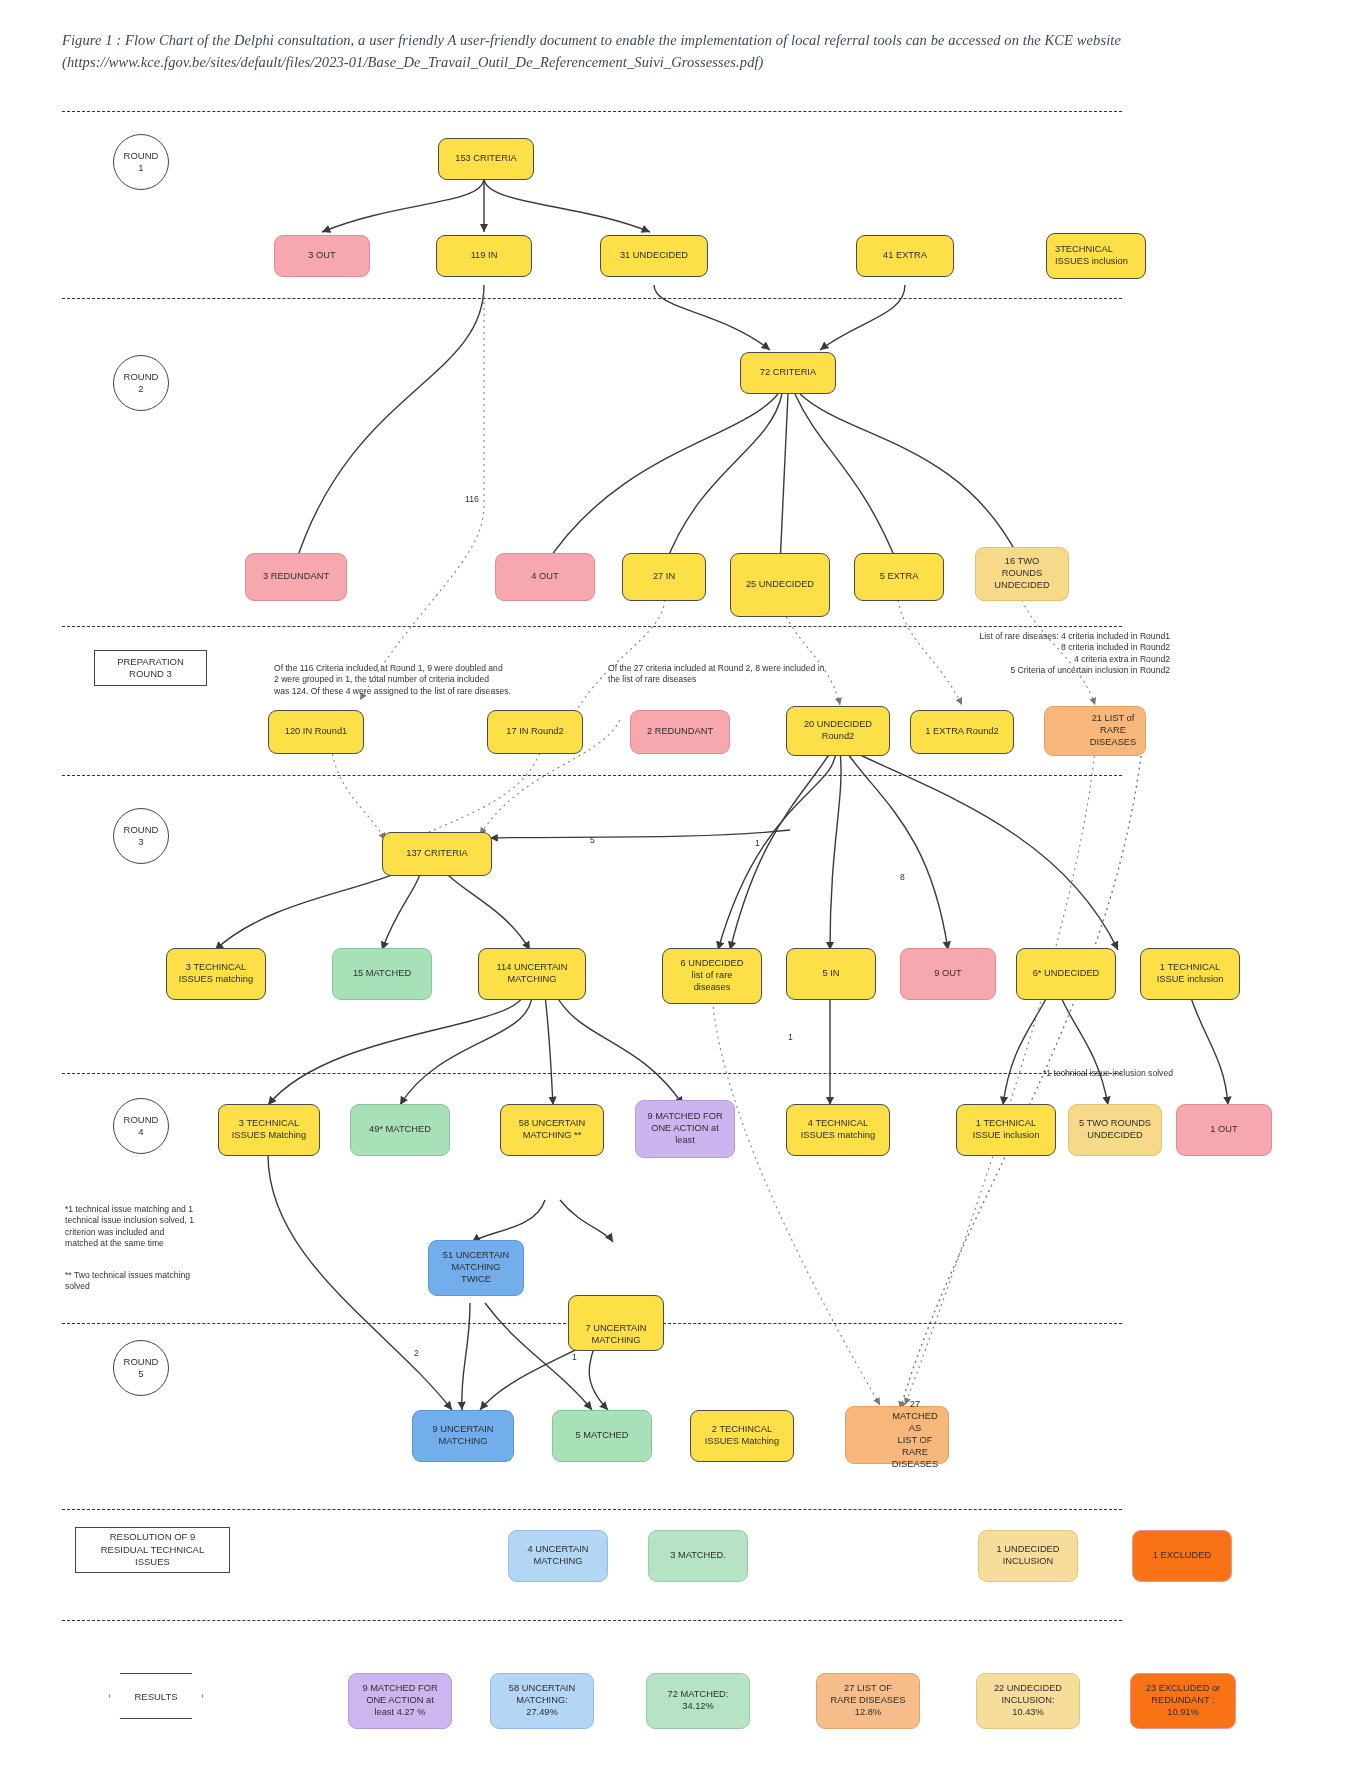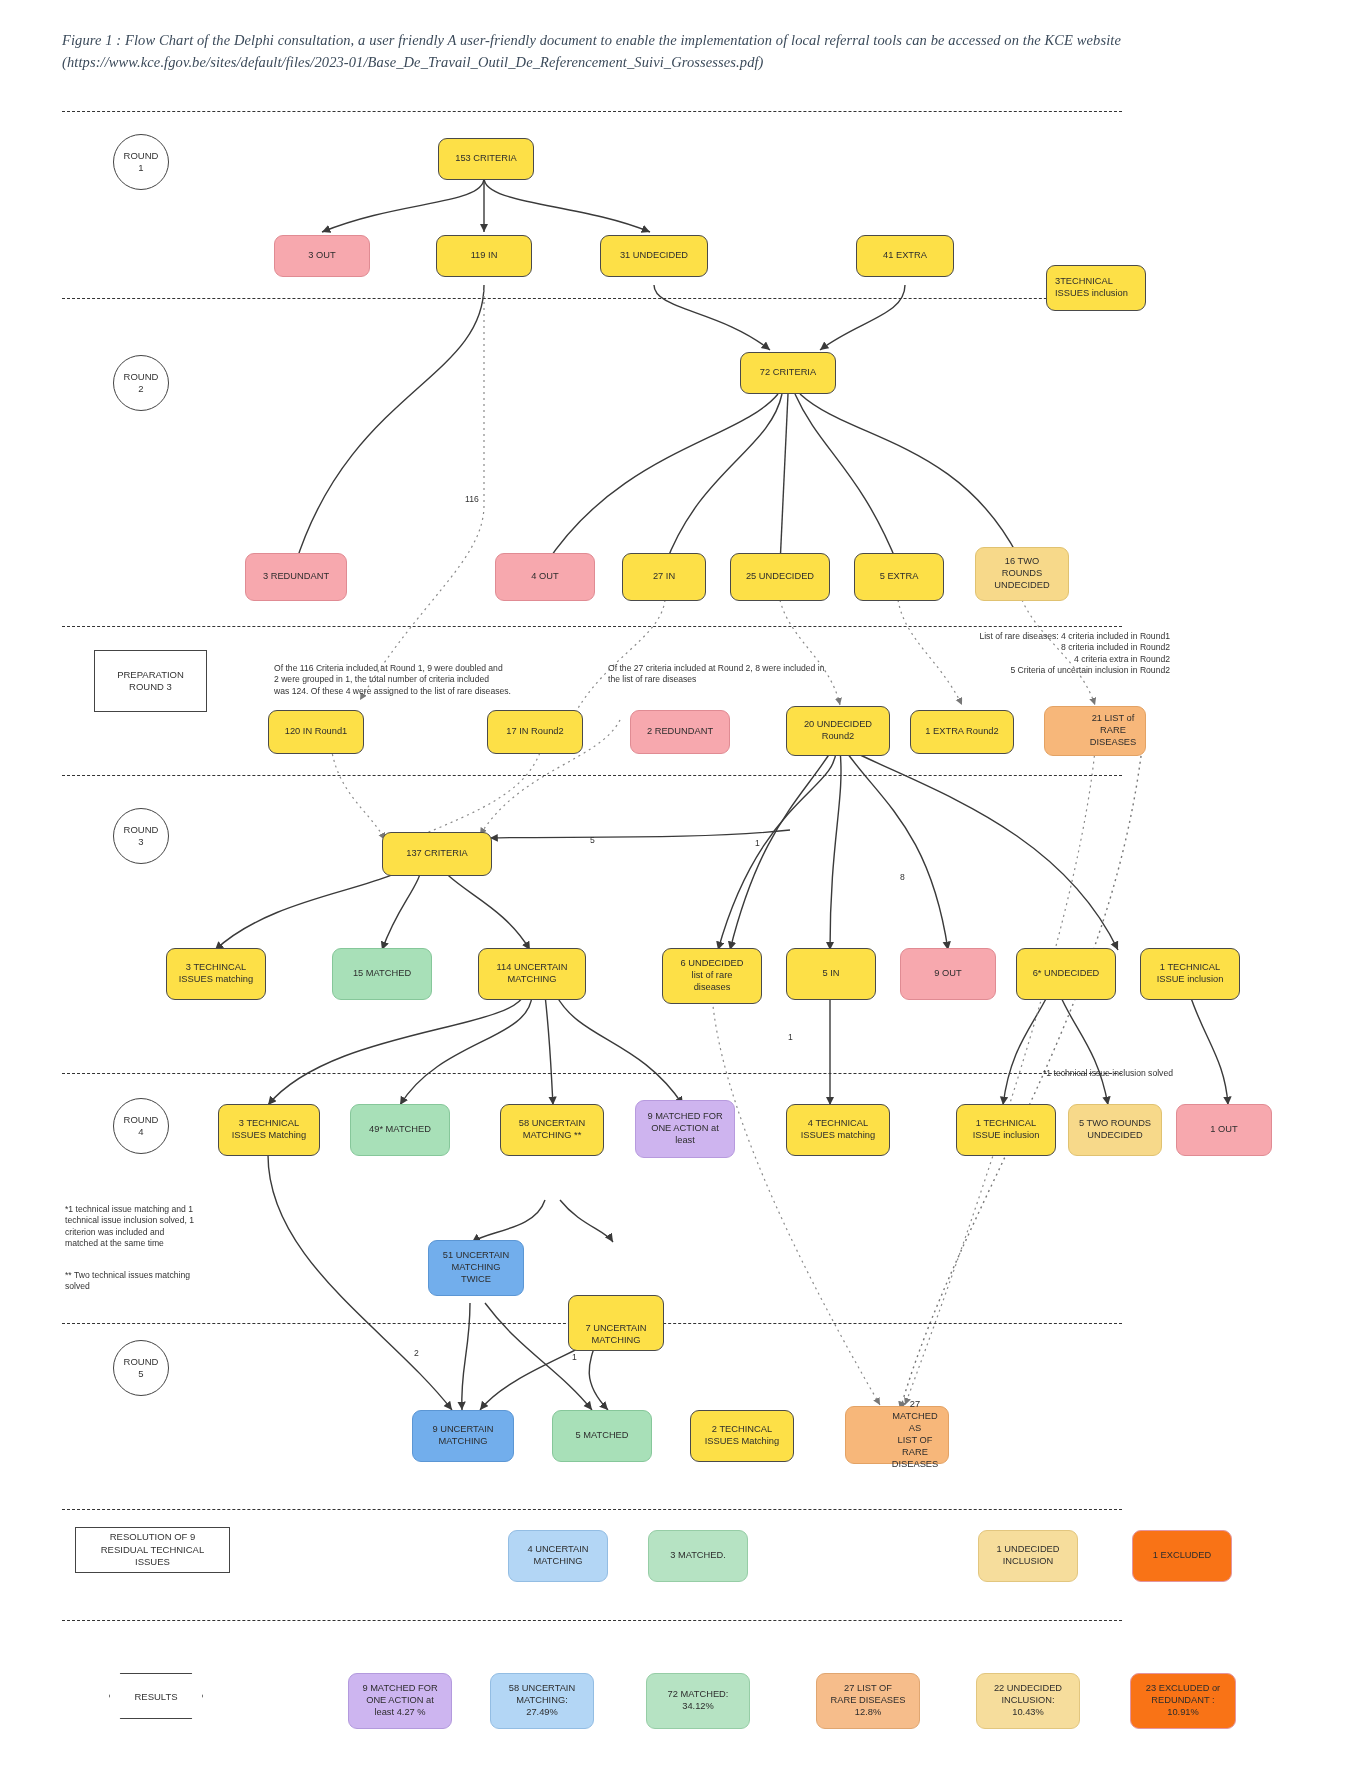--- a/index.html
+++ b/index.html
@@ -187,21 +187,21 @@
   <div class="divider" style="top:1620px;"></div>
 
   <div class="round-circle" style="left:113px; top:134px;">
     <span style="white-space:pre-line;">ROUND
 1</span>
   </div>
   <div class="round-circle" style="left:113px; top:355px;">
     <span style="white-space:pre-line;">ROUND
 2</span>
   </div>
-  <div class="round-rect" style="left:94px; top:650px; width:113px; height:62px;">
+  <div class="round-rect" style="left:94px; top:650px; width:113px; height:36px;">
     <span style="white-space:pre-line;">PREPARATION
 ROUND 3</span>
   </div>
   <div class="round-circle" style="left:113px; top:808px;">
     <span style="white-space:pre-line;">ROUND
 3</span>
   </div>
   <div class="round-circle" style="left:113px; top:1098px;">
     <span style="white-space:pre-line;">ROUND
 4</span>
@@ -227,38 +227,38 @@
   </div>
   <div class="node" style="left:436px; top:235px; width:96px; height:42px;">
     <span style="white-space:pre-line;">119 IN</span>
   </div>
   <div class="node" style="left:600px; top:235px; width:108px; height:42px;">
     <span style="white-space:pre-line;">31 UNDECIDED</span>
   </div>
   <div class="node" style="left:856px; top:235px; width:98px; height:42px;">
     <span style="white-space:pre-line;">41 EXTRA</span>
   </div>
-  <div class="node" style="left:1046px; top:233px; width:100px; height:46px; justify-content:flex-start; text-align:left; padding-left:8px;margin-top:32px;">
+  <div class="node" style="left:1046px; top:233px; width:100px; height:46px; justify-content:flex-start; text-align:left; padding-left:8px;">
     <span style="white-space:pre-line;">3TECHNICAL
 ISSUES inclusion</span>
   </div>
 
   <div class="node" style="left:740px; top:352px; width:96px; height:42px;">
     <span style="white-space:pre-line;">72 CRITERIA</span>
   </div>
   <div class="node red" style="left:245px; top:553px; width:102px; height:48px;">
     <span style="white-space:pre-line;">3 REDUNDANT</span>
   </div>
   <div class="node red" style="left:495px; top:553px; width:100px; height:48px;">
     <span style="white-space:pre-line;">4 OUT</span>
   </div>
   <div class="node" style="left:622px; top:553px; width:84px; height:48px;">
     <span style="white-space:pre-line;">27 IN</span>
   </div>
-  <div class="node" style="left:730px; top:553px; width:100px; height:48px;">
+  <div class="node" style="left:730px; top:553px; width:100px; height:64px;">
     <span style="white-space:pre-line;">25 UNDECIDED</span>
   </div>
   <div class="node" style="left:854px; top:553px; width:90px; height:48px;">
     <span style="white-space:pre-line;">5 EXTRA</span>
   </div>
   <div class="node yellow" style="left:975px; top:547px; width:94px; height:54px;">
     <span style="white-space:pre-line;">16 TWO
 ROUNDS
 UNDECIDED</span>
   </div>

